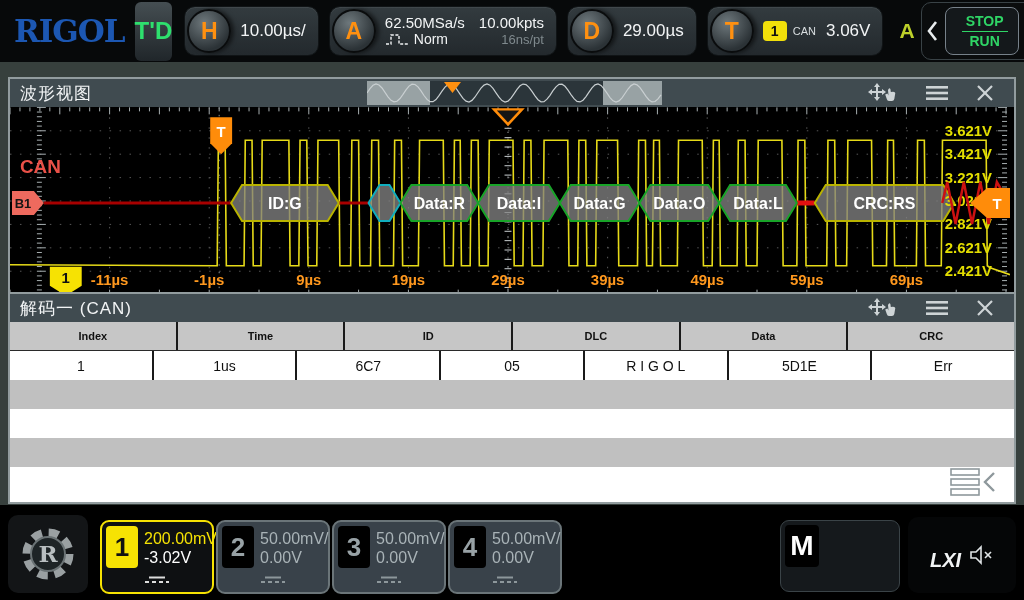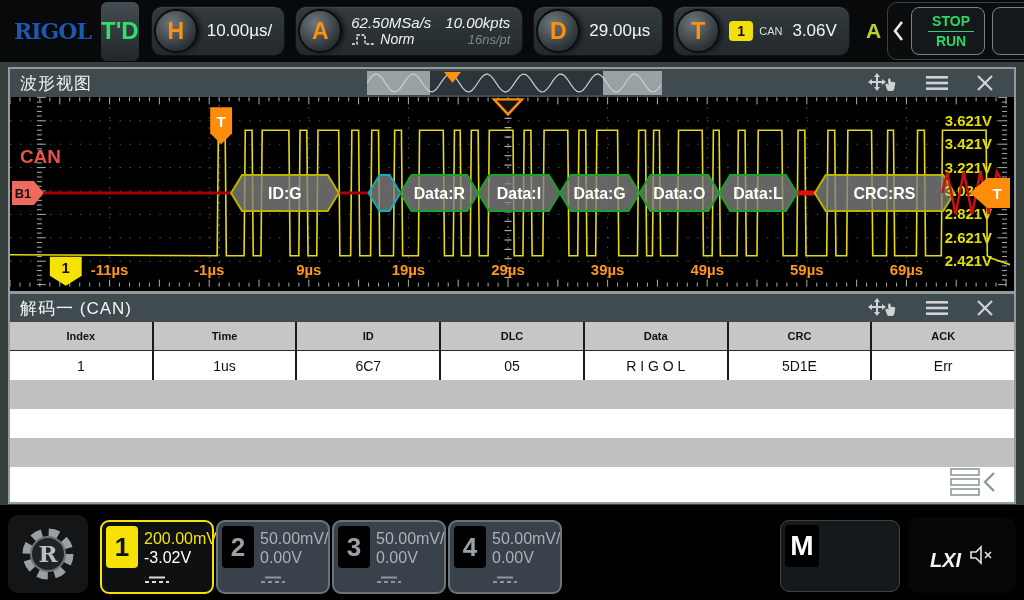--- a/index.html
+++ b/index.html
@@ -1,54 +1,54 @@
 <!DOCTYPE html>
 <html><head>
 <meta charset="utf-8">
 <style>
   html,body{margin:0;padding:0;background:#222;}
   .screen{position:relative;width:1024px;height:600px;background:#000;overflow:hidden;
           font-family:"Liberation Sans",sans-serif;-webkit-font-smoothing:antialiased;}
   
   .topbar{position:absolute;top:0;left:0;width:1024px;height:62px;background:#07090a;
           display:flex;align-items:center;}
-  .logo{margin:0 10px 0 14px;font-family:"DejaVu Serif",serif;font-size:22px;font-weight:bold;
+  .logo{margin:0 10px 0 14px;font-family:"DejaVu Serif",serif;font-size:31px;font-weight:bold;
         color:#1c57b2;letter-spacing:-1px;}
   .trigd{width:62px;height:59px;border-radius:6px;background:linear-gradient(#454e52,#20262a);
          color:#2ee06e;font-size:24px;font-weight:bold;display:flex;align-items:center;
          justify-content:center;margin-right:12px;}
   .pill{display:flex;align-items:center;height:48px;border-radius:11px;margin-right:10px;
         background:linear-gradient(#333b3f,#23292d);border:1px solid #101416;
         box-shadow:inset 0 1px 0 rgba(255,255,255,.07);padding-right:12px;}
   .circ{width:40px;height:40px;border-radius:50%;flex:0 0 40px;
         background:radial-gradient(circle at 38% 30%,#6e787c,#2b3236 72%);
         border:2px solid #0a0c0d;display:flex;align-items:center;justify-content:center;
         font-weight:bold;font-size:23px;color:#ff9010;margin:0 9px 0 2px;
         box-shadow:3px 0 4px rgba(0,0,0,.55);}
   .pv{color:#f2f4f5;font-size:17px;}
   .acol{display:flex;flex-direction:column;justify-content:flex-end;color:#f2f4f5;
-        font-size:15px;line-height:17px;font-style:italic;}
+        font-size:15px;line-height:17px;}
   .acol.right{margin-left:14px;align-items:flex-end;}
   .amode{display:flex;align-items:center;gap:5px;font-size:14px;}
   .dim{color:#7f898d;font-size:13px;}
   .tbadge{min-width:20px;height:20px;border-radius:4px;background:#f2e00a;color:#111;
           font-size:14px;font-weight:bold;display:flex;align-items:center;justify-content:center;
           padding:0 2px;margin-right:6px;}
   .ttype{color:#d9dee0;font-size:11px;margin-right:10px;}
   .sweep{color:#bdd02a;font-size:21px;font-weight:bold;margin:0 6px;}
   .rcluster{margin-left:auto;margin-right:8px;display:flex;align-items:center;gap:7px;
             background:#0a0c0d;border:1px solid #394246;border-radius:10px;height:56px;padding:0 4px;}
   .tbtn{width:66px;height:46px;border:1px solid #77818a;border-radius:8px;background:#14181b;
         display:flex;flex-direction:column;align-items:center;justify-content:center;cursor:pointer;padding-left:6px;}
   .stoprun span{color:#2fd566;font-size:14px;font-weight:bold;line-height:15px;}
   .stoprun .sep{width:46px;height:1px;background:#2fd566;margin:2px 0;}
   
   .mid{position:absolute;top:62px;left:0;width:1024px;height:443px;background:#37403d;}
   .win{position:absolute;left:8px;width:1004px;border:2px solid #929c9e;background:#000;}
-  .wavewin{top:5px;height:222px;text-align:right;}
+  .wavewin{top:15px;height:222px;text-align:right;}
   .decwin{top:230px;height:208px;background:#fff;}
   .tbar{height:28px;background:#404b50;display:flex;align-items:center;position:relative;}
   .ttl{color:#f2f4f5;font-size:17px;margin-left:10px;letter-spacing:1px;white-space:nowrap;}
   .ticons{position:absolute;right:20px;top:0;height:28px;display:flex;align-items:center;gap:28px;}
   .ticons svg{display:block;cursor:pointer;}
   #overview{position:absolute;left:357px;top:2px;}
   #wavesvg{display:block;width:1000px;height:190px;background:#000;}
   #wavesvg text,#overview text{font-family:"Liberation Sans",sans-serif;}
   
   .thead{display:flex;height:28px;background:#c6c6c6;border-bottom:1px solid #2a2a2a;}
@@ -575,21 +575,20 @@
           </svg>
         </div>
       </div>
       <div class="thead" id="dec-head">
           <div class="th">Index</div>
           <div class="th">Time</div>
           <div class="th">ID</div>
           <div class="th">DLC</div>
           <div class="th">Data</div>
           <div class="th">CRC</div>
-          <div class="th">ACK</div>
         </div>
       <div class="trow" id="dec-row">
           <div class="td">1</div>
           <div class="td">1us</div>
           <div class="td">6C7</div>
           <div class="td">05</div>
           <div class="td">R I G O L</div>
           <div class="td">5D1E</div>
           <div class="td">Err</div>
         </div>

